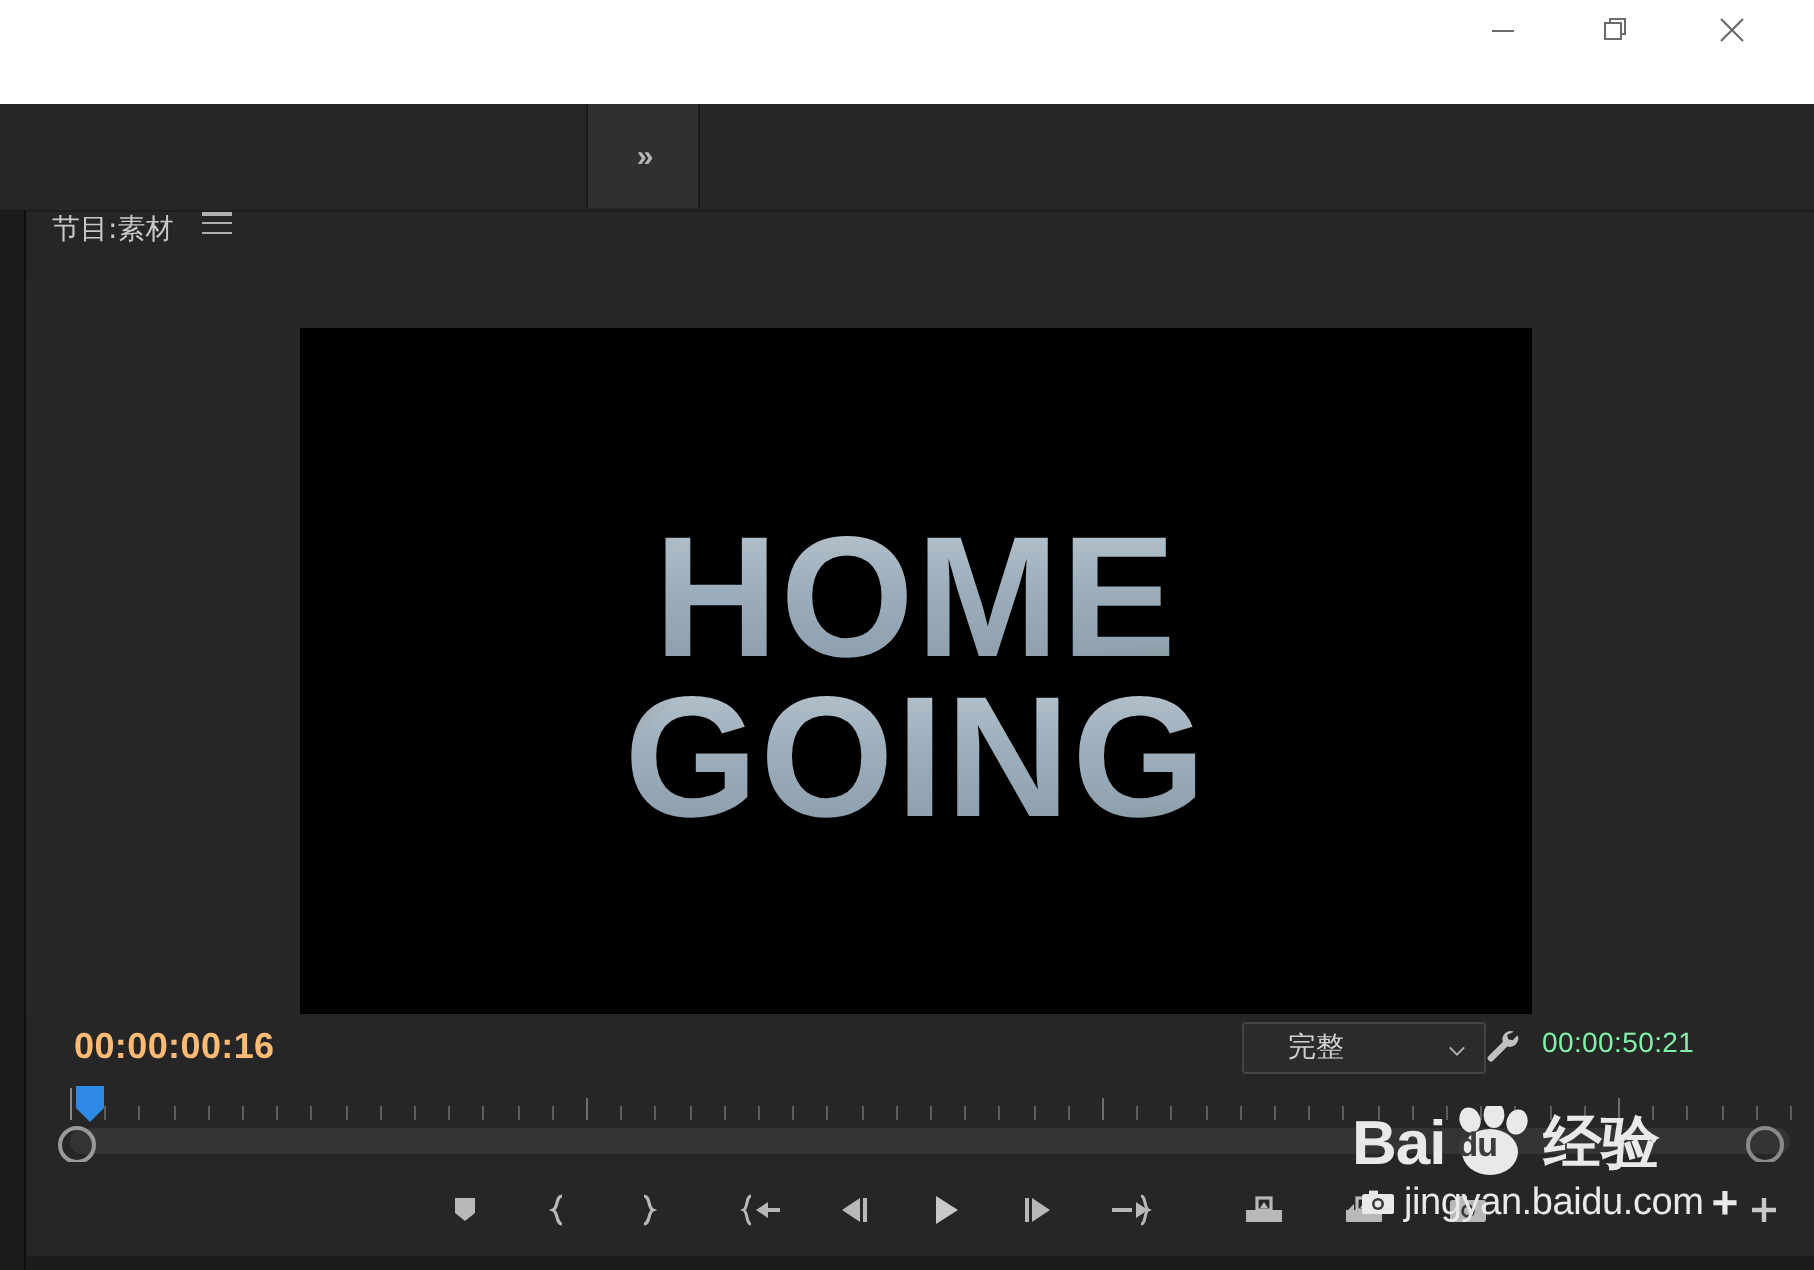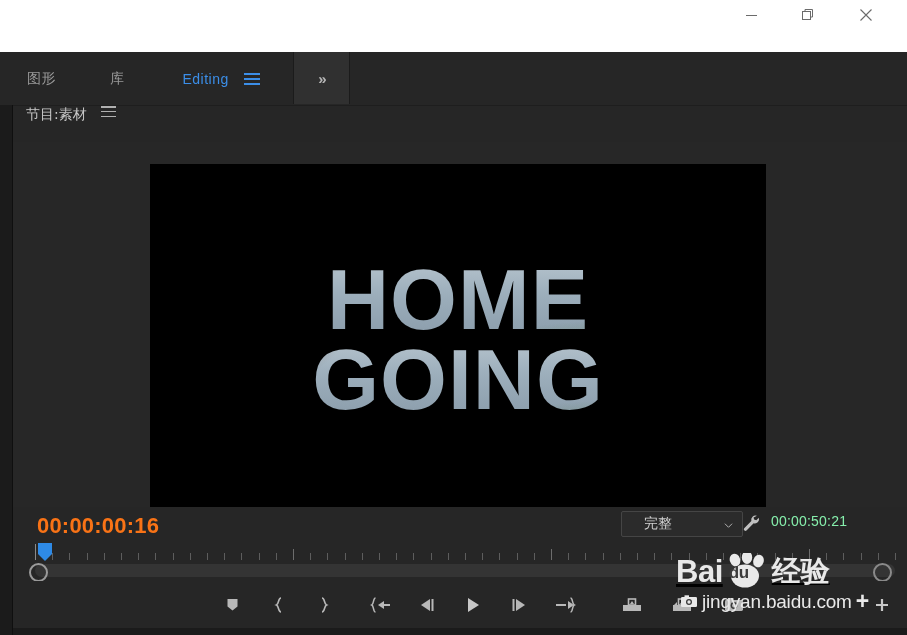--- a/index.html
+++ b/index.html
@@ -204,23 +204,23 @@
   
   .tc-row {
     position: absolute;
     left: 0; top: 401px;
     width: 894px; height: 34px;
     background: #262626;
   }
   .tc-current {
     position: absolute;
     left: 24px; top: 6px;
-    font-size: 22px;
+    font-size: 18px;
     font-weight: bold;
-    color: #f97316;
+    color: #fdba74;
     letter-spacing: 0.2px;
     cursor: default;
   }
   .sel-fit {
     position: absolute;
     left: 152px; top: 4px;
     width: 107px; height: 24px;
     background: #2b2b2b;
     border: 1px solid #454545;
     border-radius: 2px;
@@ -374,21 +374,20 @@
     left: 676px; top: 553px;
     width: 231px; height: 62px;
     pointer-events: none;
     user-select: none;
   }
   .wm-top {
     position: absolute;
     left: 0; top: 0;
     display: flex;
     align-items: center;
-    text-decoration: underline;
   }
   .wm-bai {
     font-family: "Liberation Sans", "DejaVu Sans", sans-serif;
     font-size: 31px;
     font-weight: bold;
     color: #e9e9e9;
     letter-spacing: -0.5px;
     line-height: 1;
   }
   .wm-paw {
@@ -462,30 +461,20 @@
       </svg>
     </div>
     <div class="win-btn win-btn-close">
       <svg width="14" height="14" viewBox="0 0 14 14">
         <path d="M1.5 1.5 L12.5 12.5 M12.5 1.5 L1.5 12.5" stroke="#6b6b6b" stroke-width="1.1" fill="none"></path>
       </svg>
     </div>
   </div>
 
   <div class="workspacebar">
-    <div class="ws-tabs">
-      <div class="ws-tab cn ws-tab-graphics">图形</div>
-      <div class="ws-tab cn ws-tab-libraries">库</div>
-      <div class="ws-tab ws-tab-editing">Editing</div>
-      <div class="ws-hamb">
-        <i></i>
-        <i></i>
-        <i></i>
-      </div>
-    </div>
     <div class="ws-overflow">»</div>
   </div>
 
   <div class="left-rail"></div>
 
   <div class="panel">
 
     <div class="panel-header">
       <div class="panel-tab">节目:素材</div>
       <div class="panel-tab-menu">

